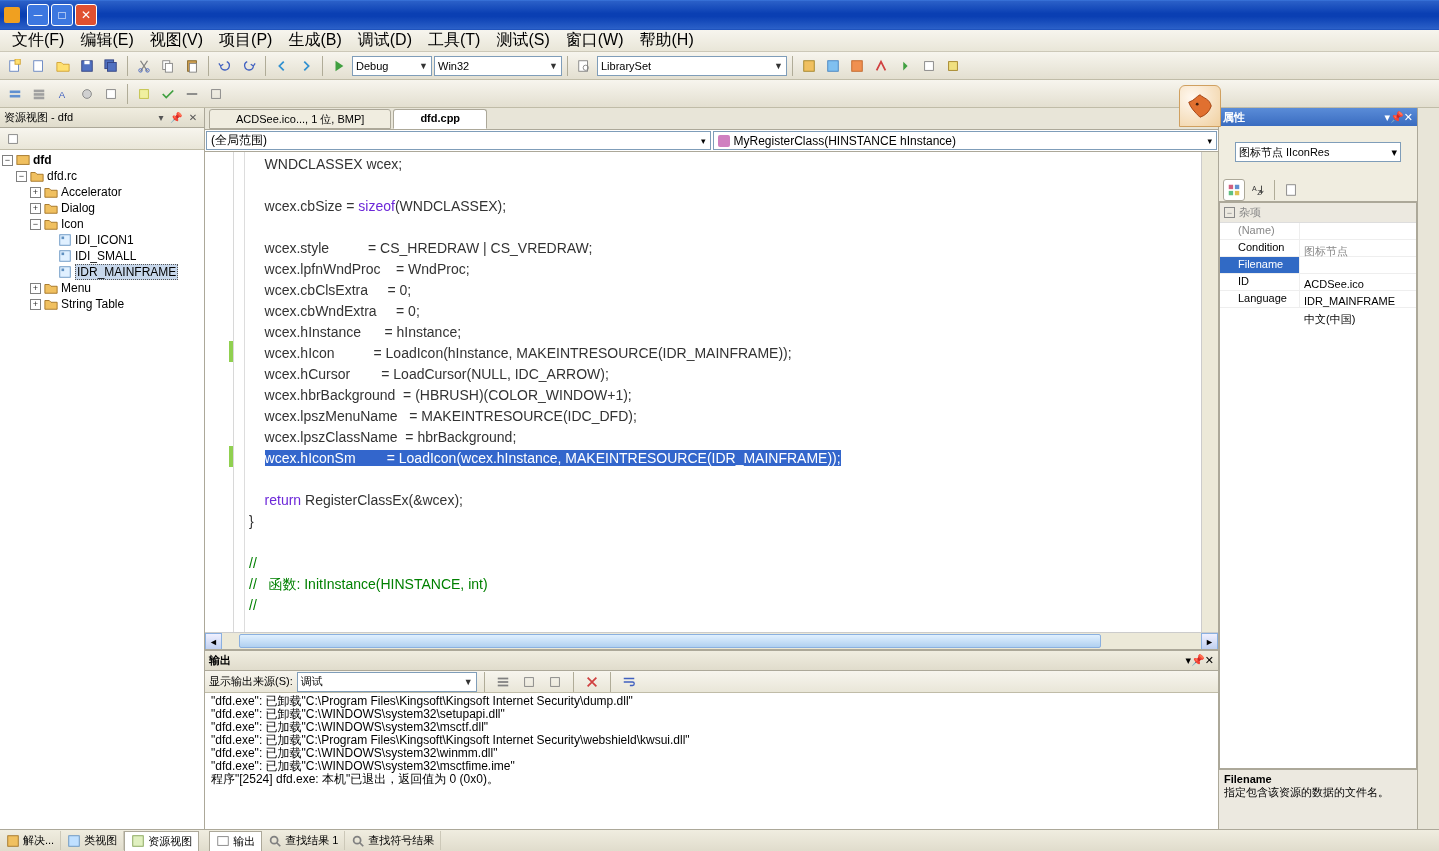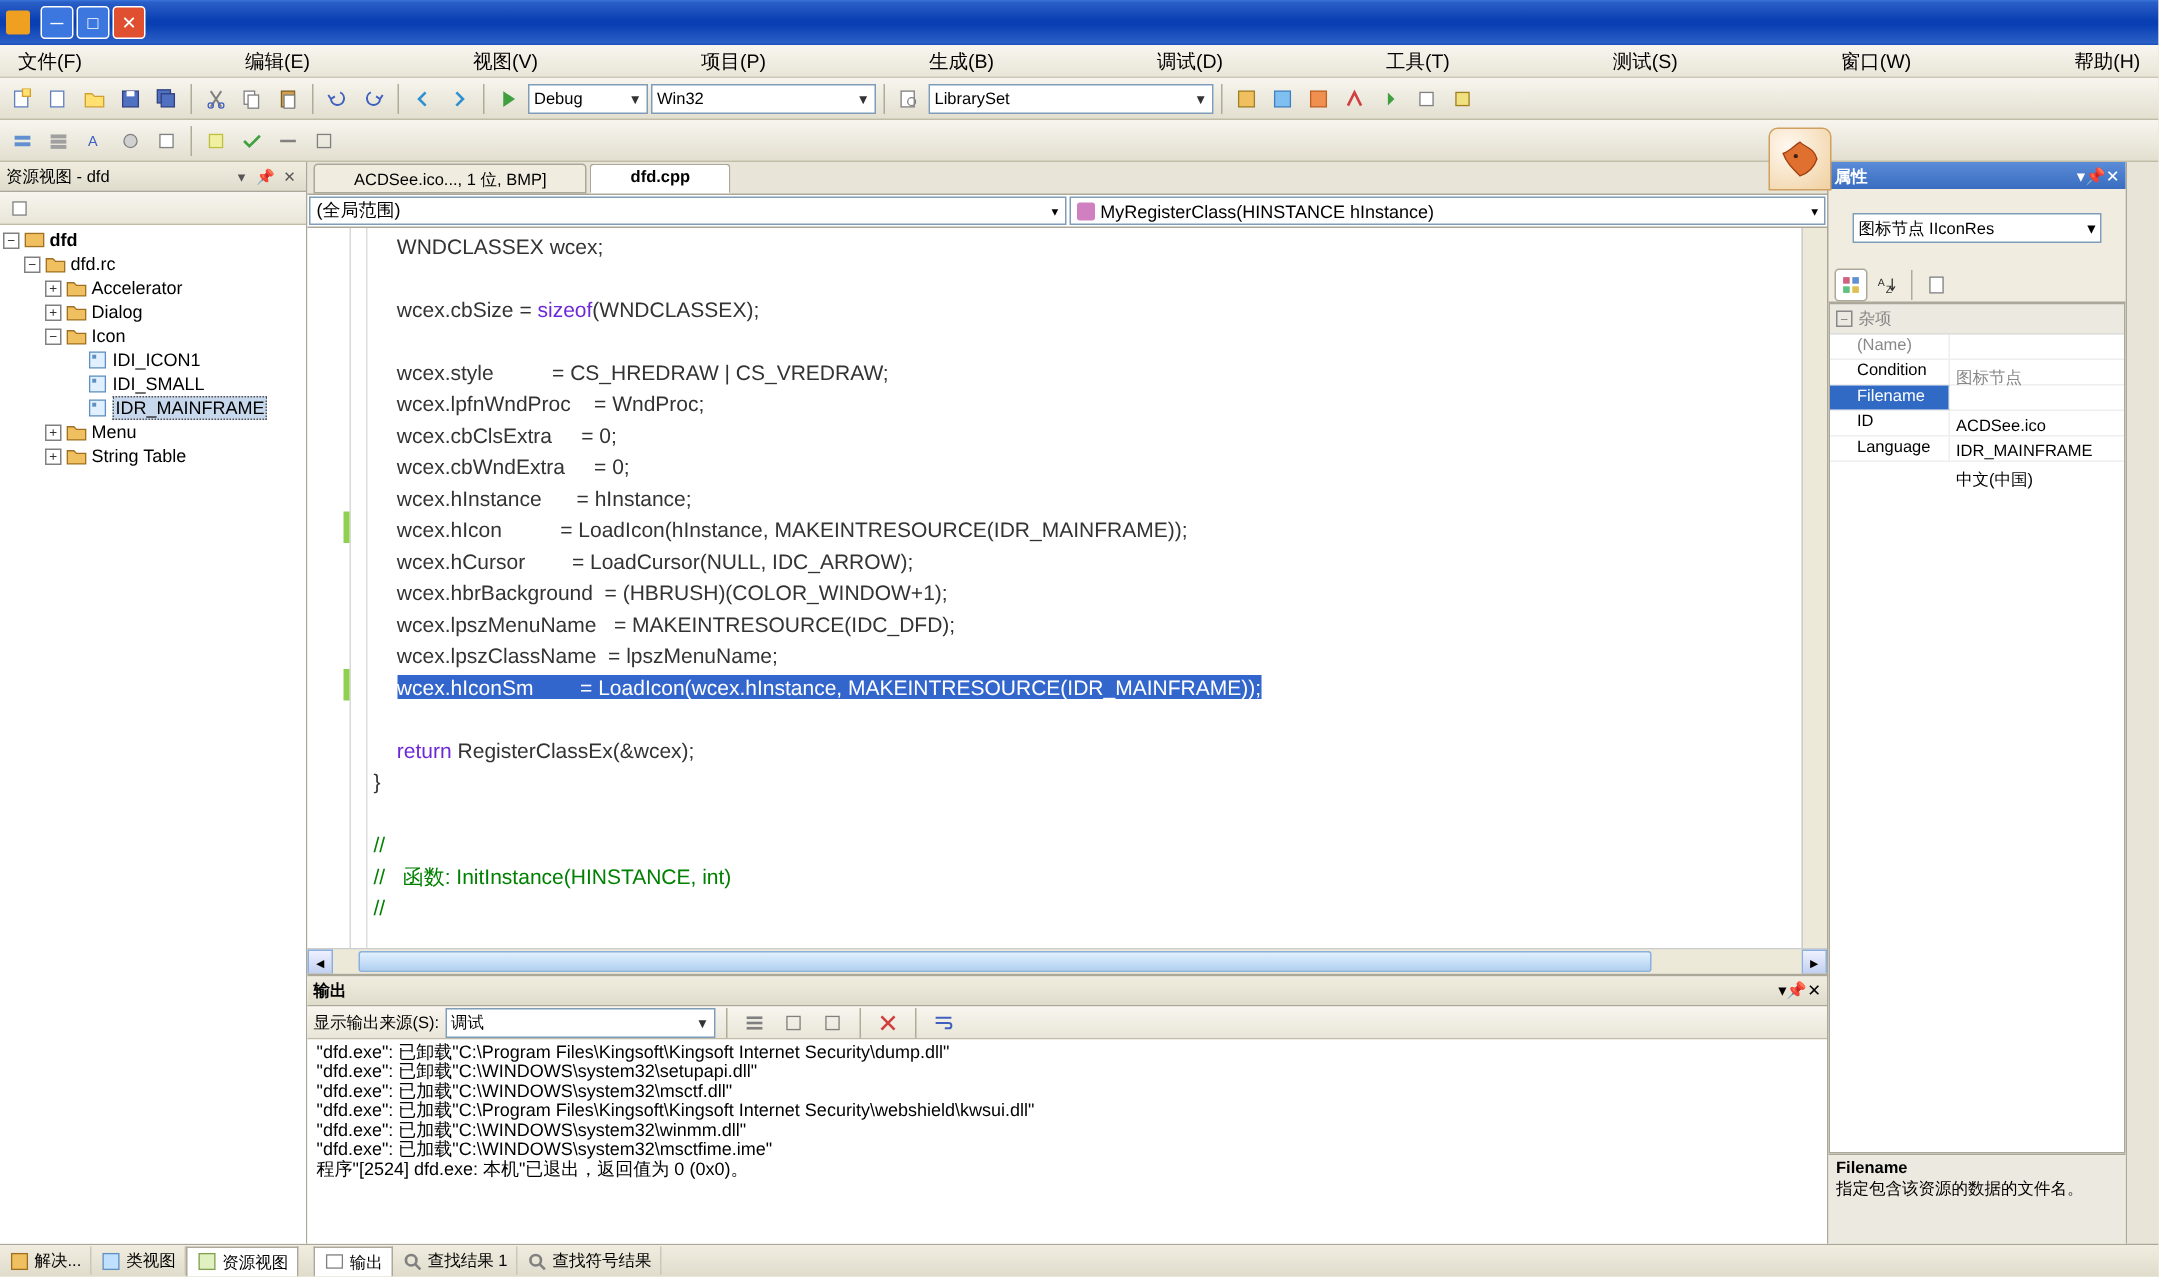--- a/index.html
+++ b/index.html
@@ -8,21 +8,21 @@
 
 .titlebar { height: 30px; background: linear-gradient(to bottom, #3b77dd 0%, #2a5fc7 5%, #0a3fb3 45%, #0a3fb3 55%, #2a5fc7 95%, #1a4db8 100%); display: flex; align-items: center; padding: 0 4px; color: #fff; }
 .titlebar .app-icon { width: 16px; height: 16px; background: #f0a020; border-radius: 2px; margin-right: 5px; }
 .titlebar .title-text { font-size: 13px; font-weight: bold; flex: 1; font-family: SimSun, sans-serif; }
 .titlebar .win-btn { width: 22px; height: 22px; margin-left: 2px; border: 1px solid #fff; border-radius: 3px; display: flex; align-items: center; justify-content: center; font-size: 12px; color: #fff; }
 .titlebar .win-min { background: #3c77e0; }
 .titlebar .win-max { background: #3c77e0; }
 .titlebar .win-close { background: #e05030; }
 
 
-.menubar { height: 22px; background: linear-gradient(to bottom, #f7f5ee, #e9e6d8); border-bottom: 1px solid #ccc8b8; display: flex; align-items: center; padding: 0 4px; font-size: 13px; font-family: SimSun, sans-serif; justify-content: space-between; }
+.menubar { height: 22px; background: linear-gradient(to bottom, #f7f5ee, #e9e6d8); border-bottom: 1px solid #ccc8b8; display: flex; align-items: center; padding: 0 4px; font-size: 16px; font-family: SimSun, sans-serif; }
 .menubar .menu-item { padding: 2px 8px; cursor: default; }
 
 
 .toolbar { height: 28px; background: linear-gradient(to bottom, #f7f5ee, #e3dfd0); border-bottom: 1px solid #c0bca8; display: flex; align-items: center; padding: 0 4px; font-size: 11px; gap: 2px; }
 .toolbar2 { height: 28px; background: linear-gradient(to bottom, #f7f5ee, #e3dfd0); border-bottom: 1px solid #c0bca8; display: flex; align-items: center; padding: 0 4px; font-size: 11px; gap: 2px; }
 .tb-btn { width: 22px; height: 22px; display: flex; align-items: center; justify-content: center; border: 1px solid transparent; border-radius: 3px; }
 .tb-btn svg { width: 14px; height: 14px; }
 .tb-sep { width: 1px; height: 20px; background: #b0ac98; margin: 0 3px; }
 .tb-combo { height: 20px; border: 1px solid #7f9db9; background: #fff; font-size: 11px; padding: 0 3px; display: flex; align-items: center; }
 .tb-combo .arrow { margin-left: auto; font-size: 9px; color: #333; }
@@ -209,21 +209,21 @@
   <div class="tb-sep"></div>
   <div class="tb-btn">
       <svg viewBox="0 0 16 16">
         <path d="M4 2 L13 8 L4 14 Z" fill="#40a040"></path>
       </svg>
     </div>
   <div class="tb-combo" style="width:80px">
       <span>Debug</span>
       <span class="arrow">▼</span>
     </div>
-  <div class="tb-combo" style="width:150px">
+  <div class="tb-combo" style="width:128px">
       <span>Win32</span>
       <span class="arrow">▼</span>
     </div>
   <div class="tb-sep"></div>
   <div class="tb-btn">
       <svg viewBox="0 0 16 16">
         <rect x="2" y="2" width="10" height="12" fill="#fff" stroke="#808080"></rect>
         <circle cx="10" cy="10" r="3" fill="none" stroke="#808080"></circle>
       </svg>
     </div>
@@ -469,21 +469,21 @@
 <span></span>
 <span>    wcex.style          = CS_HREDRAW | CS_VREDRAW;</span>
 <span>    wcex.lpfnWndProc    = WndProc;</span>
 <span>    wcex.cbClsExtra     = 0;</span>
 <span>    wcex.cbWndExtra     = 0;</span>
 <span>    wcex.hInstance      = hInstance;</span>
 <span>    wcex.hIcon          = LoadIcon(hInstance, MAKEINTRESOURCE(IDR_MAINFRAME));</span>
 <span>    wcex.hCursor        = LoadCursor(NULL, IDC_ARROW);</span>
 <span>    wcex.hbrBackground  = (HBRUSH)(COLOR_WINDOW+1);</span>
 <span>    wcex.lpszMenuName   = MAKEINTRESOURCE(IDC_DFD);</span>
-<span>    wcex.lpszClassName  = lpszMenuName;</span>
+<span>    wcex.lpszClassName  = hbrBackground;</span>
     <span class="sel">wcex.hIconSm        = LoadIcon(wcex.hInstance, MAKEINTRESOURCE(IDR_MAINFRAME));</span>
 <span></span>
 <span>    </span><span class="kw">return</span><span> RegisterClassEx(&amp;wcex);</span>
 <span>}</span>
 <span></span>
 <span class="cm">//</span>
 <span class="cm">//   函数: InitInstance(HINSTANCE, int)</span>
 <span class="cm">//</span></div>
       <div class="vscroll"></div>
     </div>

